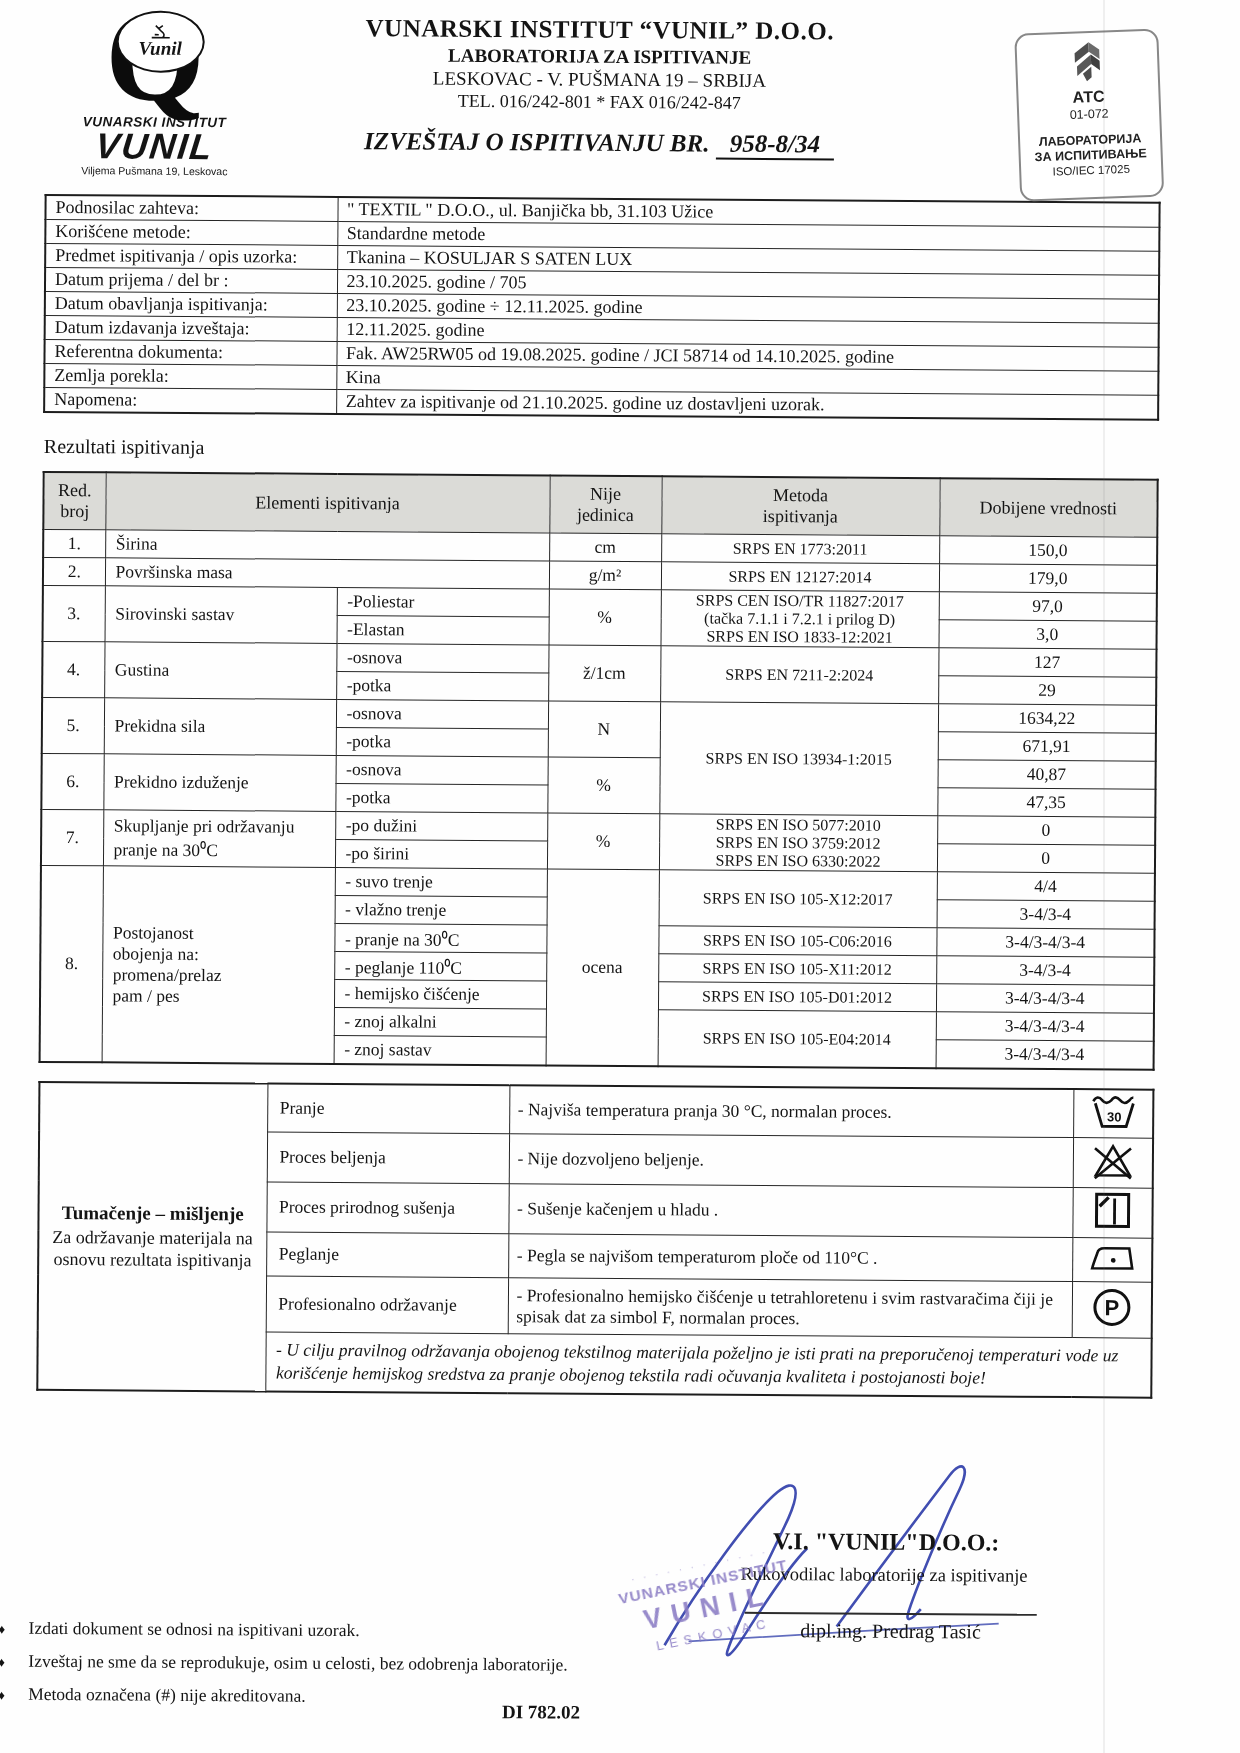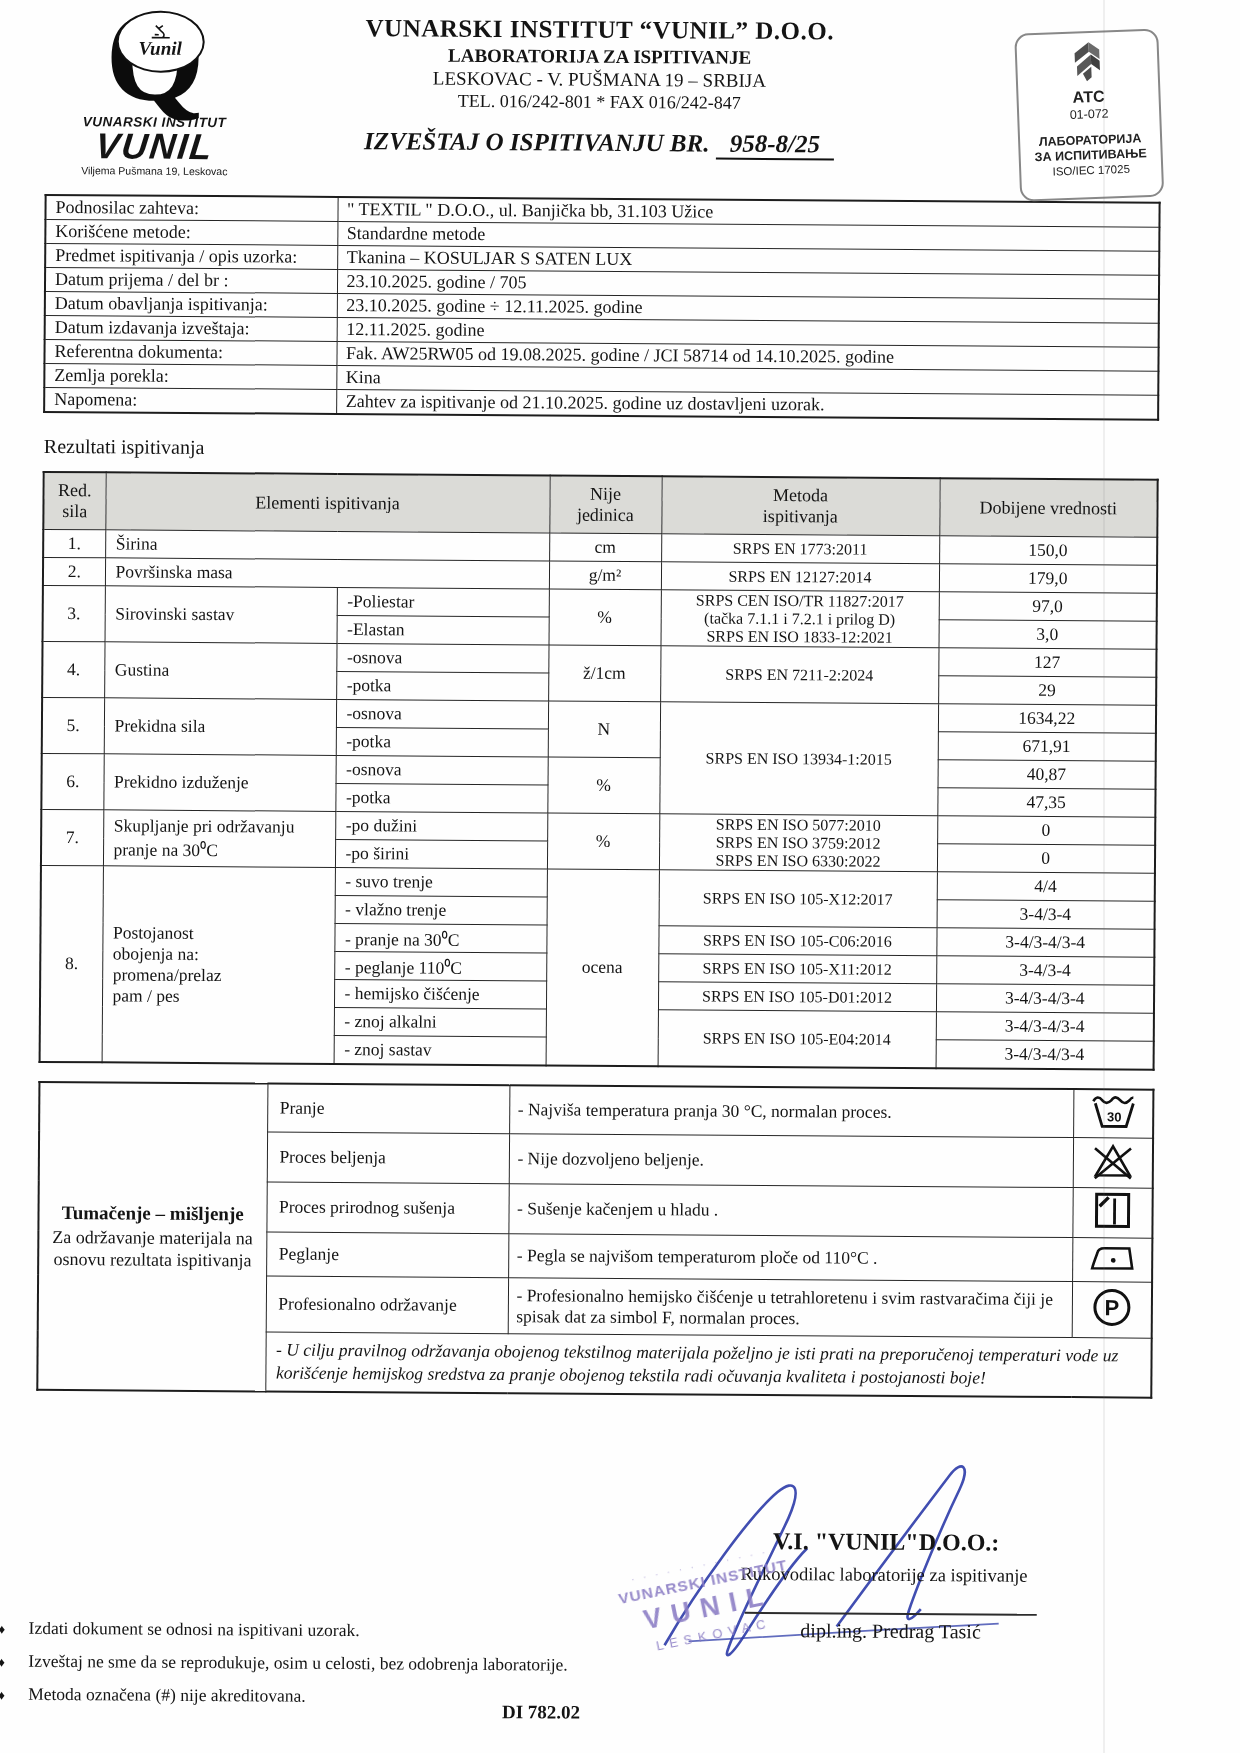--- a/index.html
+++ b/index.html
@@ -127,21 +127,21 @@
       <div class="logo-line3">Viljema Pušmana 19, Leskovac</div>
     </div>
 
     <div class="head-center">
       <div class="hc1">VUNARSKI INSTITUT “VUNIL” D.O.O.</div>
       <div class="hc2">LABORATORIJA ZA ISPITIVANJE</div>
       <div class="hc3">LESKOVAC - V. PUŠMANA 19 – SRBIJA</div>
       <div class="hc4">TEL. 016/242-801 * FAX  016/242-847</div>
       <div class="report-title">
         <span>IZVEŠTAJ O ISPITIVANJU BR.</span>
-        <span class="report-number">958-8/25</span>
+        <span class="report-number">958-8/34</span>
       </div>
     </div>
 
     <div class="badge">
       <svg width="38" height="42" viewBox="0 0 40 44">
         <polygon points="7,12 22,1 22,11 7,22" fill="#4e4e4e"></polygon>
         <polygon points="22,1 33,9 33,19 22,11" fill="#6b6b6b"></polygon>
         <polygon points="9,26 24,14 24,24 9,36" fill="#585858"></polygon>
         <polygon points="24,14 33,21 33,31 24,24" fill="#3f3f3f"></polygon>
         <polygon points="15,34 24,27 24,38 19,42" fill="#4e4e4e"></polygon>
@@ -206,21 +206,21 @@
       <col style="width:62px">
         <col style="width:232px">
         <col style="width:212px">
       <col style="width:112px">
         <col style="width:278px">
         <col style="width:218px">
     </colgroup>
     <tbody>
       <tr>
         <th class="prelines">Red.
-sila</th>
+broj</th>
         <th colspan="2">Elementi ispitivanja</th>
         <th class="prelines">Nije
 jedinica</th>
         <th class="prelines">Metoda
 ispitivanja</th>
         <th>Dobijene vrednosti</th>
       </tr>
 
       <tr>
         <td class="c">1.</td>

